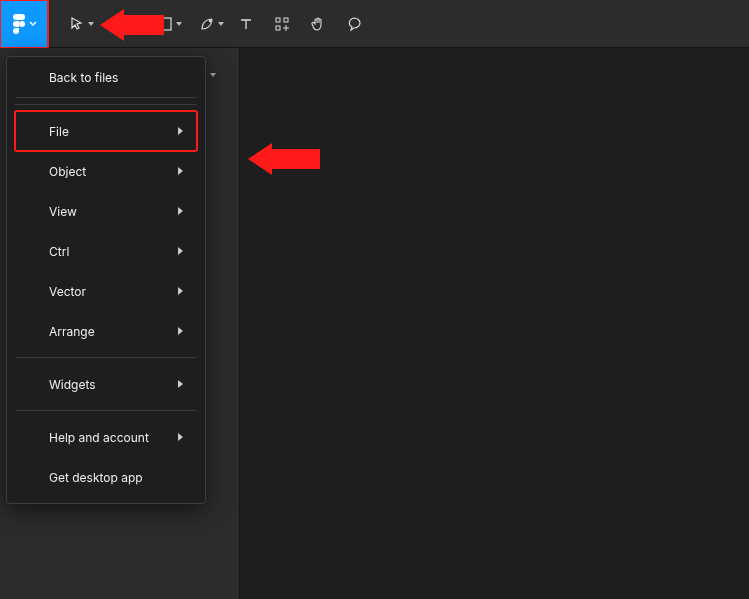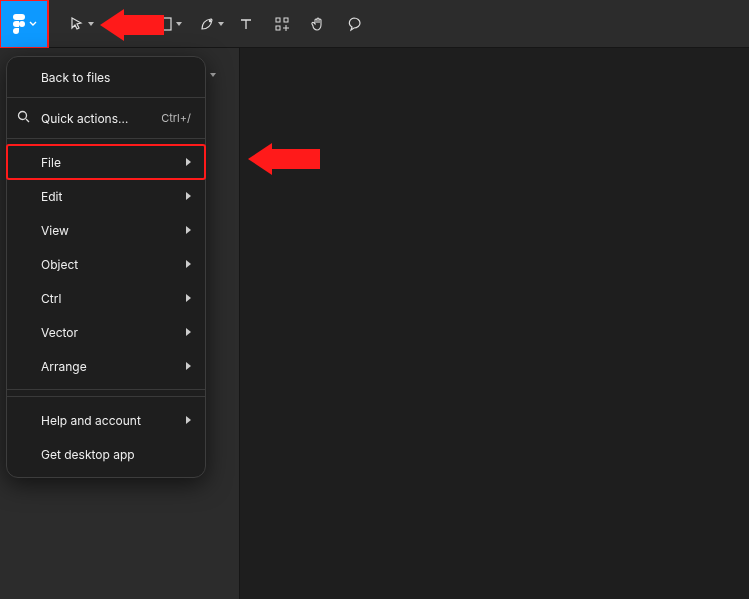--- a/index.html
+++ b/index.html
@@ -44,27 +44,27 @@
     font-size: 11px; display: flex; align-items: center; gap: 4px;
   }
   .page-label::after {
     content: ""; border-left: 3px solid transparent; border-right: 3px solid transparent;
     border-top: 4px solid #aaa;
   }
 
   
   .menu {
     position: absolute; left: 6px; top: 56px; width: 200px;
-    background: #1e1e1e; border: 1px solid #3d3d3d; border-radius: 12px;
+    background: #1e1e1e; border: 1px solid #3d3d3d; border-radius: 4px;
     box-shadow: 0 6px 24px rgba(0,0,0,0.6);
-    padding: 6px 0;
+    padding: 6px 8px;
     z-index: 10;
   }
   .menu-item {
-    height: 34px; display: flex; align-items: center;
+    height: 40px; display: flex; align-items: center;
     padding: 0 14px 0 34px; position: relative;
     font-size: 12px; color: #eee; cursor: pointer;
   }
   .menu-item.tall { height: 28px; }
   .menu-item .shortcut { margin-left: auto; color: #bbb; font-size: 11px; }
   .menu-item .sub-caret {
     margin-left: auto; width: 0; height: 0;
     border-top: 4px solid transparent; border-bottom: 4px solid transparent;
     border-left: 5px solid #ccc;
   }
@@ -162,58 +162,50 @@
 
 <div class="page-label">
   <span>1</span>
 </div>
 
 <div class="menu" id="menu">
     <div class="menu-item tall">
       <span>Back to files</span>
     </div>
     <div class="menu-sep"></div>
-    <div class="menu-item tall">
-      <span class="left-icon"><svg width="13" height="13" viewBox="0 0 13 13">
-          <circle cx="5.5" cy="5.5" r="4" fill="none" stroke="#ddd" stroke-width="1.3"></circle>
-          <path d="M9 9l3 3" stroke="#ddd" stroke-width="1.3"></path>
-        </svg></span>
-      <span>Quick actions…</span>
-      <span class="shortcut">Ctrl+/</span>
-    </div>
     <div class="menu-sep"></div>
     <div class="menu-item highlight">
       <span>File</span>
       <span class="sub-caret"></span>
     </div>
     <div class="menu-item">
-      <span>Edit</span>
+      <span>Object</span>
       <span class="sub-caret"></span>
     </div>
     <div class="menu-item">
       <span>View</span>
       <span class="sub-caret"></span>
     </div>
     <div class="menu-item">
-      <span>Object</span>
-      <span class="sub-caret"></span>
-    </div>
-    <div class="menu-item">
       <span>Ctrl</span>
       <span class="sub-caret"></span>
     </div>
     <div class="menu-item">
       <span>Vector</span>
       <span class="sub-caret"></span>
     </div>
     <div class="menu-item">
       <span>Arrange</span>
       <span class="sub-caret"></span>
     </div>
     <div class="menu-sep"></div>
+    <div class="menu-item">
+      <span>Widgets</span>
+      <span class="sub-caret"></span>
+    </div>
     <div class="menu-sep"></div>
     <div class="menu-item">
       <span>Help and account</span>
       <span class="sub-caret"></span>
     </div>
     <div class="menu-item">
       <span>Get desktop app</span>
     </div>
   </div>
 

